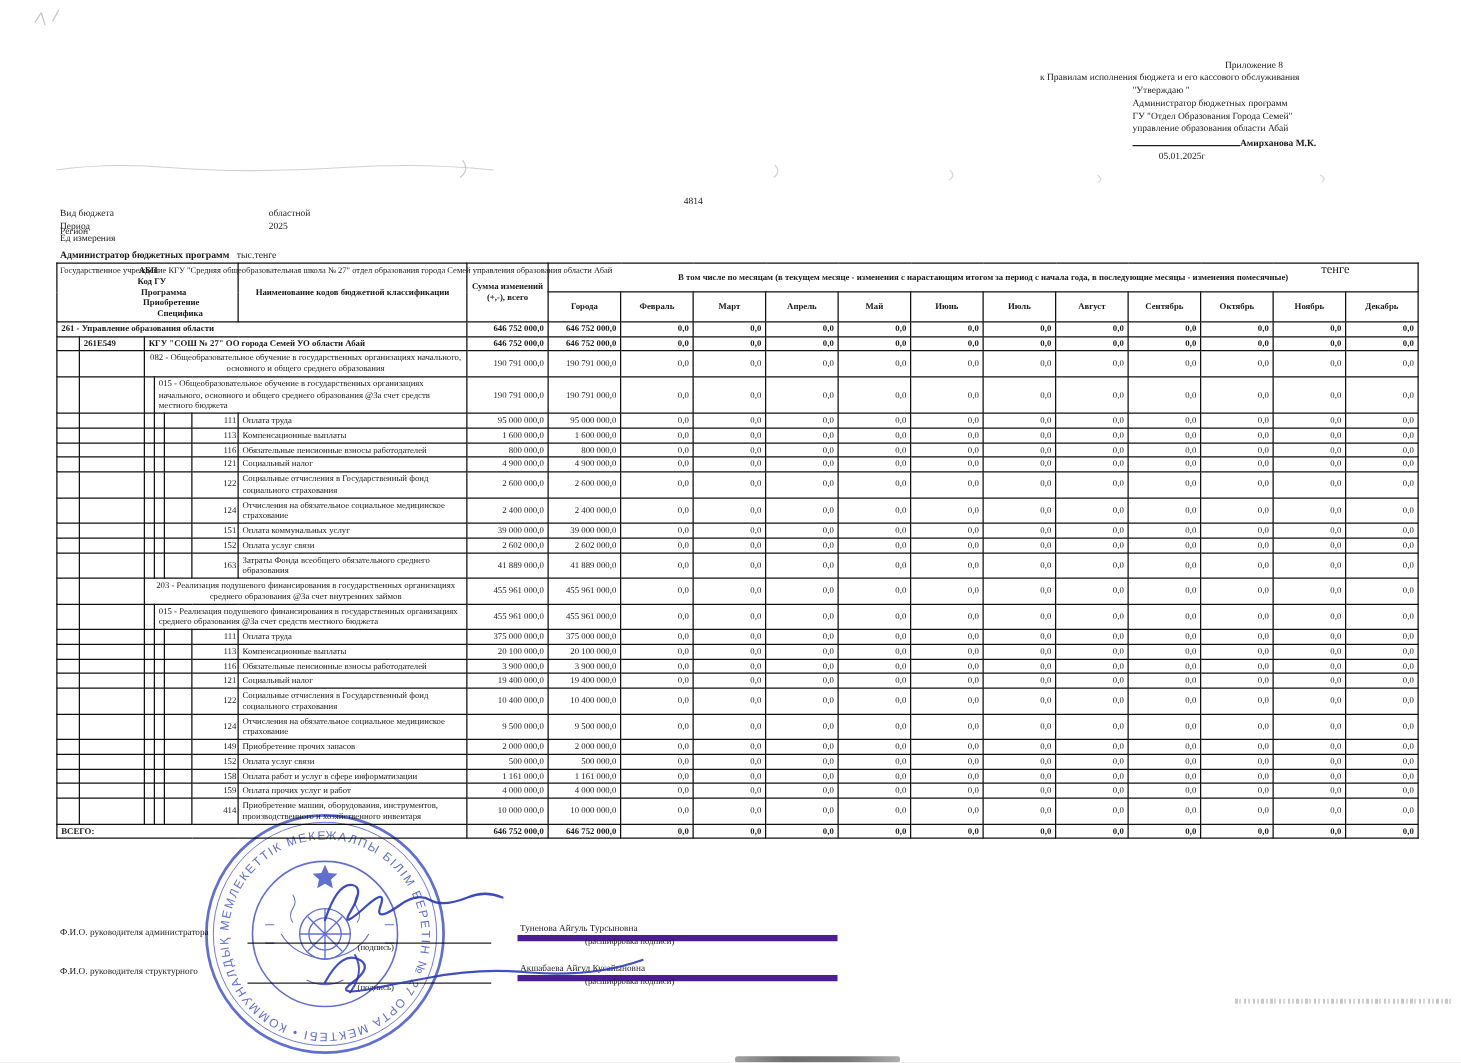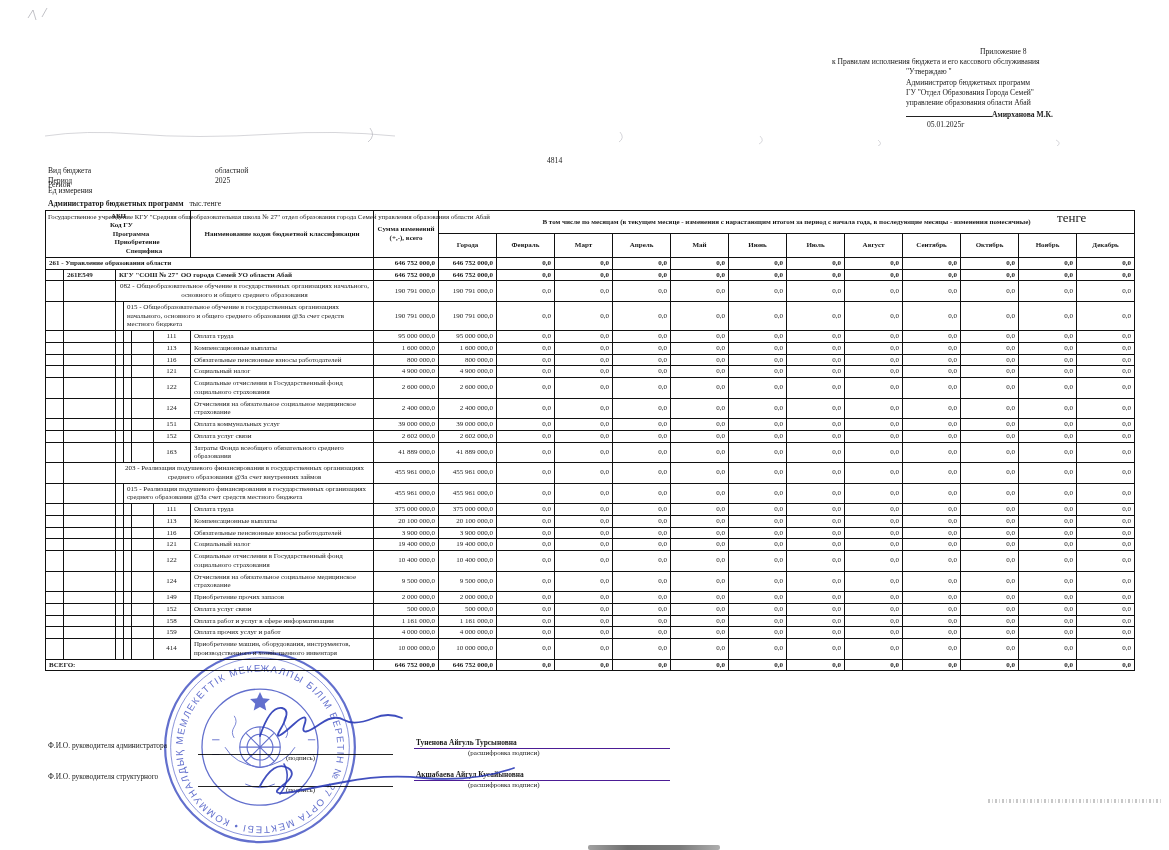--- a/index.html
+++ b/index.html
@@ -14,41 +14,41 @@
   #approval .sigline{display:inline-block;width:86px;border-bottom:1px solid #222;height:8px;}
   #approval .date{margin-left:95px;}
   
   #title{left:0;top:136px;width:1169px;text-align:center;font-size:8.6px;}
   #code4814{left:547px;top:156px;font-size:7.6px;}
   .meta-label{left:48px;font-size:7.6px;}
   .meta-value{left:215px;font-size:7.6px;text-align:center;}
   #adminline{left:48px;top:199px;font-size:7.8px;}
   #adminline .unit{font-weight:normal;margin-left:6px;}
   #institution{left:48px;top:213px;font-size:6.8px;}
-  #tenge{left:1057px;top:210px;font-size:13px;text-align:right;}
+  #tenge{left:1057px;top:210px;font-size:10px;text-align:right;}
   
   #plan-table{position:absolute;left:45px;top:210px;width:1090px;border-collapse:collapse;table-layout:fixed;}
   #plan-table th,#plan-table td{border:1px solid #111;font-size:7px;line-height:1.25;padding:1px 3px;vertical-align:middle;overflow:hidden;}
   #plan-table th{font-weight:bold;text-align:center;padding:1px 2px;}
   #plan-table td.num{text-align:right;white-space:nowrap;padding-right:3px;}
   #plan-table td.nm{text-align:left;}
   #plan-table td.center{text-align:center;}
   #plan-table td.bold{font-weight:bold;}
-  #plan-table td.spec-code{text-align:center;padding-right:1px;padding-left:0;}
+  #plan-table td.spec-code{text-align:right;padding-right:1px;padding-left:0;}
   #plan-table td.code-gu{font-weight:bold;text-align:left;margin-left:12px;}
   #codes-head{text-align:left;vertical-align:top;}
   #codes-head div{white-space:nowrap;}
   #codes-head .i0{margin-left:1px;} #codes-head .i1{margin-left:7px;}
   #codes-head .i2{margin-left:26px;} #codes-head .i3{margin-left:38px;} #codes-head .i4{margin-left:52px;}
   #months-note{font-size:6.9px;}
   
   .sigrow-label{left:48px;font-size:7.4px;}
   .pline{border-bottom:1px solid #222;position:absolute;height:1px;}
   .under{font-size:7px;}
-  .name-line{font-size:7.4px;border-bottom:1px solid #4c1d95;padding:0 6px 1px 2px;font-weight:bold;}
+  .name-line{font-size:7.4px;border-bottom:5px solid #4c1d95;padding:0 6px 1px 2px;}
   
   #stamp{left:146px;top:644px;width:228px;height:210px;opacity:.82;mix-blend-mode:multiply;}
   
   .artifact{pointer-events:none;}
   #microtext{left:988px;top:799px;width:174px;height:4px;
      background:repeating-linear-gradient(90deg,#9a9a9a 0 2px,#fff 2px 3.5px,#b5b5b5 3.5px 5px,#fff 5px 7px);
      opacity:.55;}
   #bottom-smudge{left:588px;top:845px;width:132px;height:5px;background:linear-gradient(90deg,#8a8a8a,#4a4a4a 30%,#5a5a5a 70%,#9a9a9a);border-radius:2px;opacity:.8;}
 </style>
 </head>

